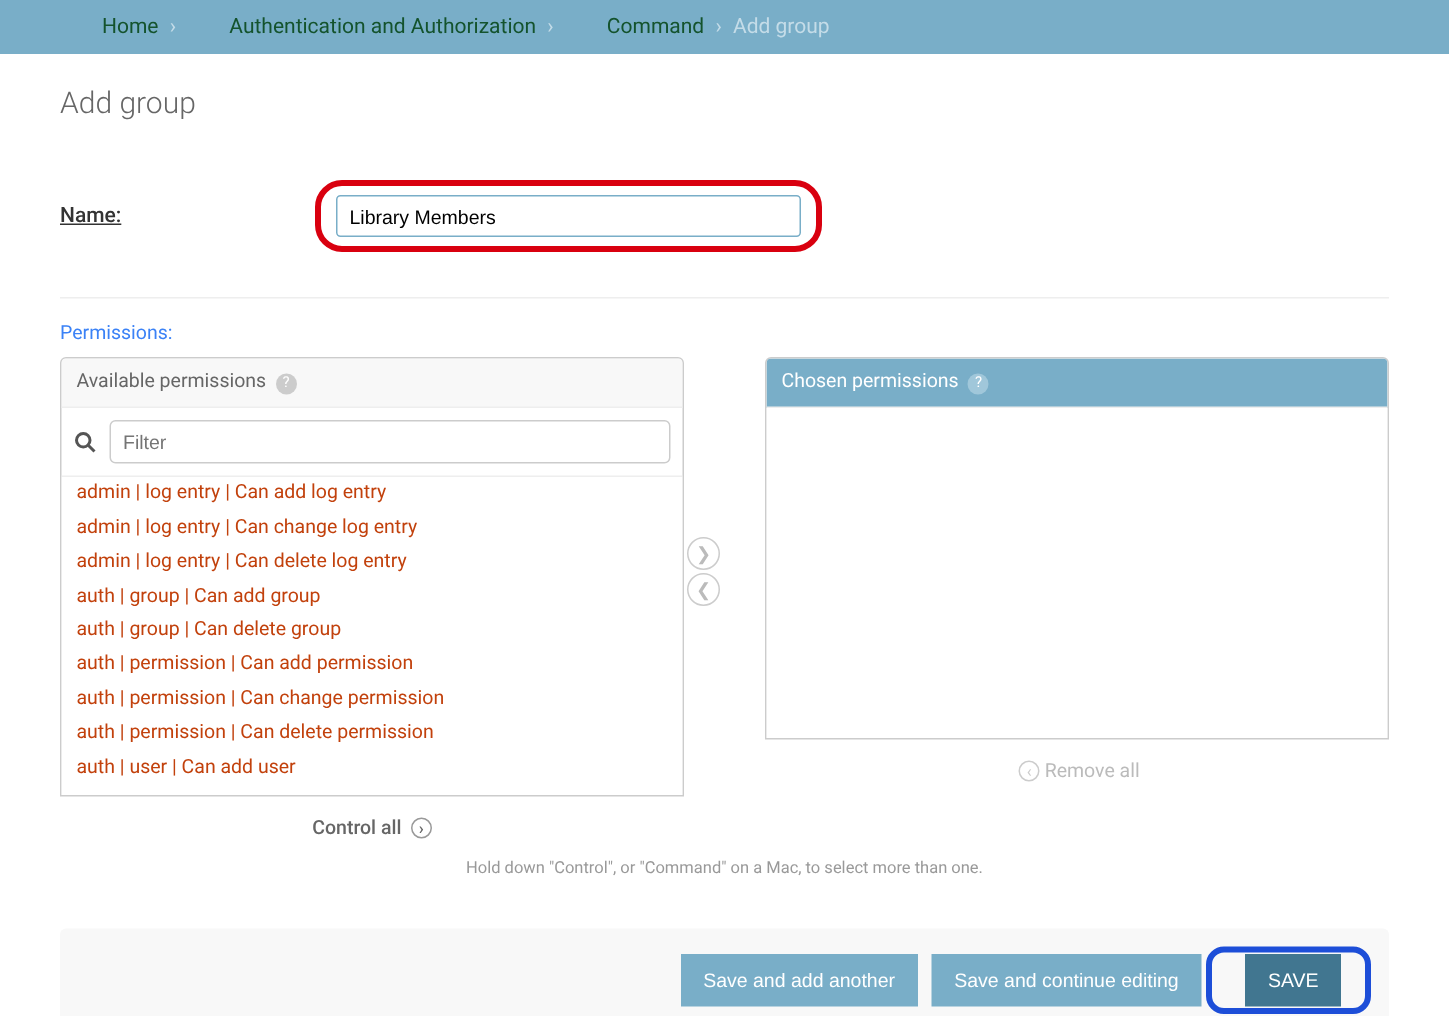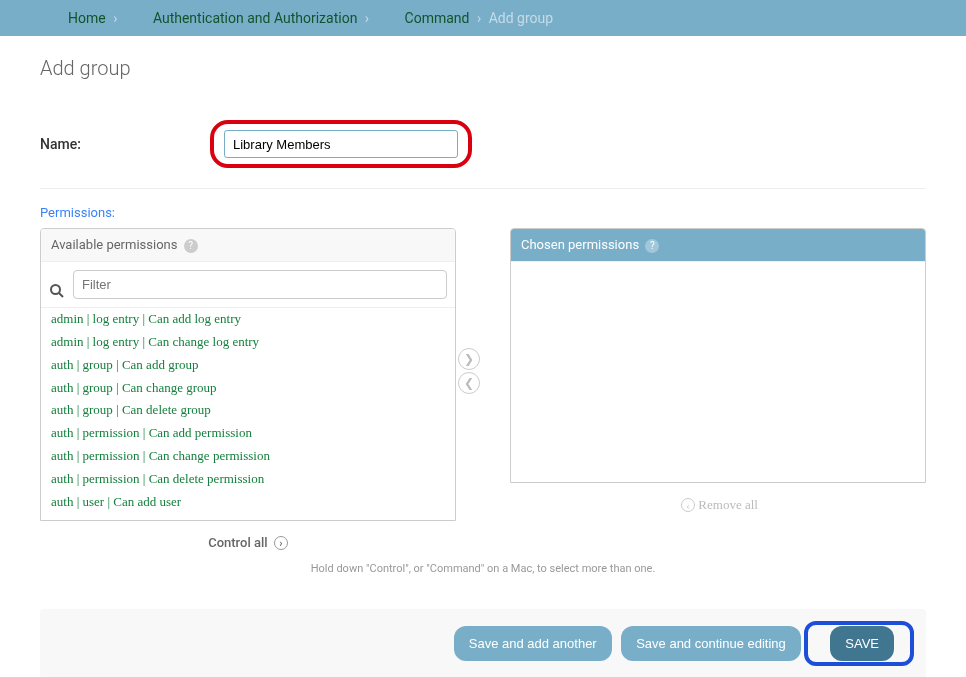--- a/index.html
+++ b/index.html
@@ -2,45 +2,45 @@
 <html><head>
 <meta charset="utf-8">
 <style>
 * { box-sizing: border-box; margin: 0; padding: 0; }
 body { font-family: "Roboto", "Lucida Grande", Verdana, Arial, sans-serif; font-size: 14px; color: #333; background: #fff; }
 .breadcrumb { background: #79aec8; color: #c4dce8; padding: 10px 40px; font-size: 14px; }
 .breadcrumb a { color: #14532d; text-decoration: none; margin-left: 28px; }
 .breadcrumb .sep { margin: 0 4px; color: #c4dce8; }
 .content { padding: 20px 40px; }
 h1 { font-size: 20px; font-weight: 300; color: #666; margin-bottom: 28px; }
-.form-row { display: flex; align-items: center; padding: 12px 0 20px; border-bottom: 1px solid #eee; }
+.form-row { display: flex; align-items: center; padding: 12px 0 30px; border-bottom: 1px solid #eee; text-decoration: underline; }
 .form-row label { font-weight: 500; color: #333; width: 170px; padding-left: 0; }
 .highlight-wrap { border: 4px solid #d9000f; border-radius: 18px; padding: 6px 10px; display: inline-block; }
-input[type="text"].name-input { width: 234px; height: 28px; padding: 4px 8px; border: 1px solid #79aec8; border-radius: 3px; font-size: 13px; outline: none; background:#fff; }
+input[type="text"].name-input { width: 310px; height: 28px; padding: 4px 8px; border: 1px solid #79aec8; border-radius: 3px; font-size: 13px; outline: none; background:#fff; }
 .perm-label { font-size: 13px; color:#3b82f6; margin-top: 16px; margin-bottom: 8px; }
 .selector { display: flex; align-items: flex-start; }
 .sel-col { width: 416px; border: 1px solid #ccc; border-radius: 4px 4px 0 0; overflow: hidden; }
 .sel-header { background: #f8f8f8; padding: 8px 10px; font-size: 13px; color: #666; border-bottom: 1px solid #eee; }
 .sel-header.chosen-h { background: #79aec8; color: #fff; }
 .help-icon { display: inline-block; width: 14px; height: 14px; border-radius: 50%; background: #ccc; color:#fff; font-size: 10px; line-height: 14px; text-align: center; margin-left: 3px; }
 .sel-header.chosen-h .help-icon { background: #a0c7da; }
-.filter-row { display: flex; align-items: flex-end; padding: 8px; border-bottom: 1px solid #eee; gap: 8px; }
+.filter-row { display: flex; align-items: center; padding: 8px; border-bottom: 1px solid #eee; gap: 8px; }
 .search-icon { width: 16px; flex-shrink:0; }
 .filter-input { flex: 1; padding: 6px 8px; border: 1px solid #ccc; border-radius: 4px; font-size: 13px; }
 .sel-list { height: 212px; overflow-y: scroll; background: #fff; }
 .sel-list-empty { height: 220px; overflow-y: scroll; background:#fff; }
-.sel-list .opt { padding: 2px 10px; font-size: 13px; color: #15803d; cursor: pointer; white-space: nowrap; line-height:1.45;font-family:Liberation Serif, serif; }
+.sel-list .opt { padding: 2px 10px; font-size: 13px; color: #c2410c; cursor: pointer; white-space: nowrap; line-height:1.45; }
 .mid-btns { width: 34px; display: flex; flex-direction: column; align-items: center; justify-content: center; gap: 2px; margin-top: 120px; }
 .mid-btns span { width: 22px; height: 22px; border: 1px solid #ccc; border-radius: 50%; display: flex; align-items: center; justify-content: center; color: #bbb; font-size: 12px; cursor:pointer; }
 .sel-footer { text-align: center; font-size: 13px; color: #666; padding: 14px 0 0; font-weight: 500; }
-.sel-footer.disabled { color: #bbb; font-weight: 400; font-family: Liberation Serif, serif; }
+.sel-footer.disabled { color: #bbb; font-weight: 400; }
 .chev { display:inline-block; width:14px; height:14px; border:1px solid #999; border-radius:50%; font-size:11px; line-height:13px; text-align:center; margin-left:3px; color:#666; }
 .help-text { text-align: center; color: #999; font-size: 11px; margin-top: 12px; }
 .submit-row { margin-top: 34px; background: #f8f8f8; padding: 12px; text-align: right; border-radius: 4px; }
-.submit-row button { background: #79aec8; color: #fff; border: none; padding: 10px 15px; font-size: 13px; border-radius: 12px; margin-left: 6px; cursor: pointer; }
+.submit-row button { background: #79aec8; color: #fff; border: none; padding: 10px 15px; font-size: 13px; border-radius: 0; margin-left: 6px; cursor: pointer; }
 .submit-row .save-wrap { display:inline-block; border: 4px solid #1d4ed8; border-radius: 12px; padding: 1px 16px; }
 .submit-row button.def { background: #417690; }
 .col-right { margin-left: 28px; }
 ::-webkit-scrollbar { width: 16px; }
 ::-webkit-scrollbar-track { background: #f1f1f1; }
 ::-webkit-scrollbar-thumb { background: #c1c1c1; }
 ::-webkit-scrollbar-button:single-button { background:#f1f1f1; height:16px; }
 </style>
 </head>
 <body>
@@ -77,22 +77,22 @@
         <div class="filter-row">
           <svg class="search-icon" viewBox="0 0 16 16">
               <circle cx="6.5" cy="6.5" r="4.5" fill="none" stroke="#555" stroke-width="2"></circle>
               <line x1="10" y1="10" x2="14" y2="14" stroke="#555" stroke-width="2"></line>
             </svg>
           <input type="text" class="filter-input" placeholder="Filter" style="">
         </div>
         <div class="sel-list" id="avail-list">
             <div class="opt">admin | log entry | Can add log entry</div>
             <div class="opt">admin | log entry | Can change log entry</div>
+            <div class="opt">admin | log entry | Can delete log entry</div>
             <div class="opt">auth | group | Can add group</div>
-            <div class="opt">auth | group | Can change group</div>
             <div class="opt">auth | group | Can delete group</div>
             <div class="opt">auth | permission | Can add permission</div>
             <div class="opt">auth | permission | Can change permission</div>
             <div class="opt">auth | permission | Can delete permission</div>
             <div class="opt">auth | user | Can add user</div>
           </div>
       </div>
       <div class="sel-footer">
         <span>Control all</span>
         <span class="chev">›</span>

